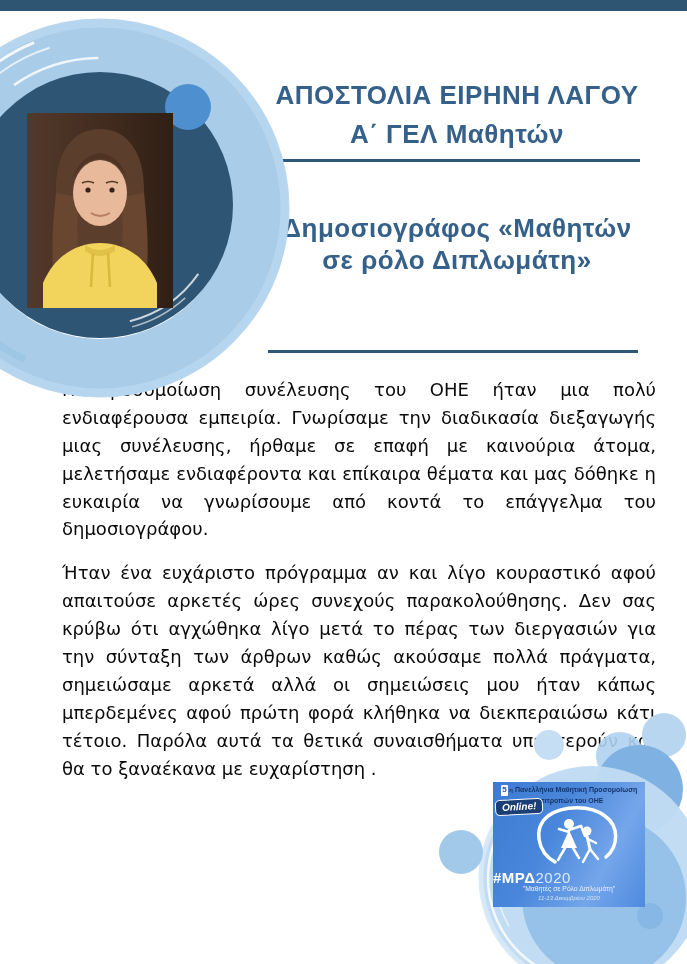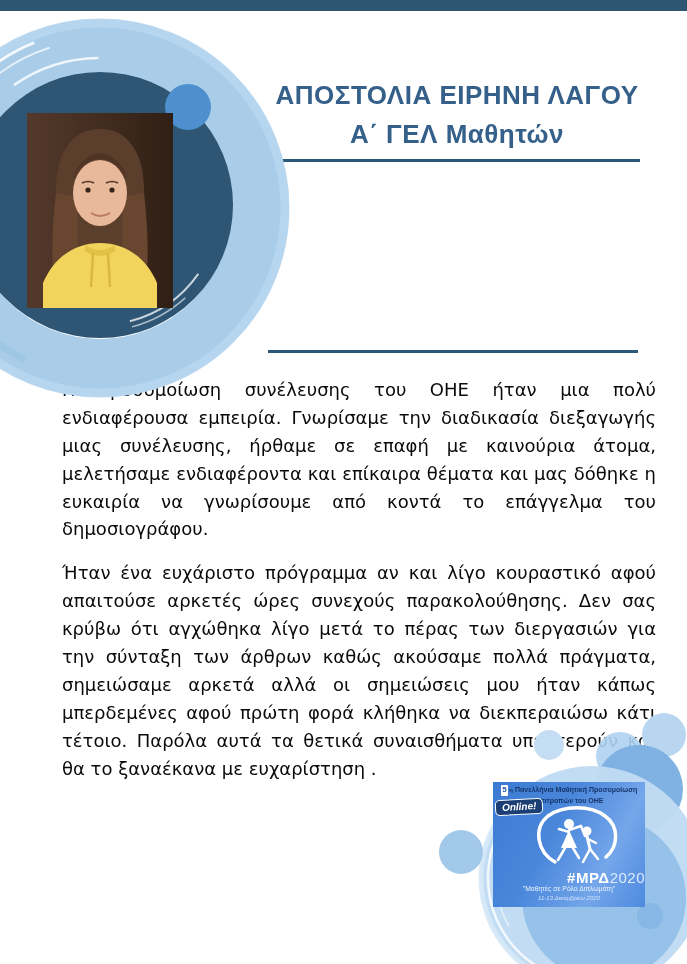--- a/index.html
+++ b/index.html
@@ -53,21 +53,21 @@
     font-size:8px;font-weight:bold;padding:0 1.5px;border-radius:1px;margin-right:1px;
   }
   .five-suffix{font-size:6px;}
   .online-pill{
     position:absolute;left:2px;top:17px;transform:rotate(-3deg);
     background:#1B3E75;border:1px solid #ffffff;border-radius:5px;
     padding:1px 6px 2px 6px;color:#ffffff;font-style:italic;font-weight:bold;font-size:10px;
   }
   .figures{position:absolute;left:36px;top:22px;}
   .hashtag{
-    position:absolute;left:0;top:88px;width:100%;text-align:right;
+    position:absolute;left:0;top:88px;width:100%;text-align:left;
     color:#ffffff;font-weight:bold;font-size:15px;letter-spacing:.5px;line-height:1;
   }
   .hashtag .year{font-weight:normal;color:#DCE9FB;}
   .b-subtitle{
     position:absolute;left:0;top:104px;width:100%;text-align:center;
     color:#E9F2FD;font-size:6.8px;line-height:1;
   }
   .b-date{
     position:absolute;left:0;top:113px;width:100%;text-align:center;
     color:#CFE2F8;font-size:6px;font-style:italic;line-height:1;
@@ -115,20 +115,22 @@
     <path d="M58,132 Q73,142 88,132 L88,138 Q73,148 58,138 Z" fill="#E2C148"></path>
     <path d="M66,140 L64,174" stroke="#D9B83F" stroke-width="2.5" fill="none"></path>
     <path d="M81,140 L83,174" stroke="#D9B83F" stroke-width="2.5" fill="none"></path>
   </svg>
 </div>
 
 <div class="abs title name">ΑΠΟΣΤΟΛΙΑ ΕΙΡΗΝΗ ΛΑΓΟΥ</div>
 <div class="abs title school">Α΄ ΓΕΛ Μαθητών</div>
 <div class="abs divider d1"></div>
 <div class="abs title role">
+  <div>Δημοσιογράφος «Μαθητών</div>
+  <div>σε ρόλο Διπλωμάτη»</div>
 </div>
 <div class="abs divider d2"></div>
 
 <div class="abs body-text">
   <p>Η προσομοίωση συνέλευσης του ΟΗΕ ήταν μια πολύ ενδιαφέρουσα εμπειρία. Γνωρίσαμε την διαδικασία διεξαγωγής μιας συνέλευσης, ήρθαμε σε επαφή με καινούρια άτομα, μελετήσαμε  ενδιαφέροντα και επίκαιρα θέματα και μας δόθηκε η ευκαιρία να γνωρίσουμε από κοντά το επάγγελμα του δημοσιογράφου.</p>
   <p>Ήταν ένα  ευχάριστο πρόγραμμα αν και λίγο κουραστικό αφού απαιτούσε αρκετές ώρες συνεχούς παρακολούθησης. Δεν σας κρύβω ότι αγχώθηκα λίγο μετά το πέρας των διεργασιών για την σύνταξη των άρθρων καθώς ακούσαμε πολλά πράγματα, σημειώσαμε αρκετά αλλά οι σημειώσεις μου ήταν κάπως μπερδεμένες αφού πρώτη φορά κλήθηκα να διεκπεραιώσω κάτι τέτοιο. Παρόλα αυτά τα θετικά συναισθήματα υπερτερούν και θα το ξαναέκανα με ευχαρίστηση .</p>
 </div>
 
 <svg class="abs decor-br" style="left:420px;top:695px;" width="267" height="269" viewBox="420 695 267 269">
   <circle cx="664" cy="735" r="22" fill="#B9D6F0"></circle>

